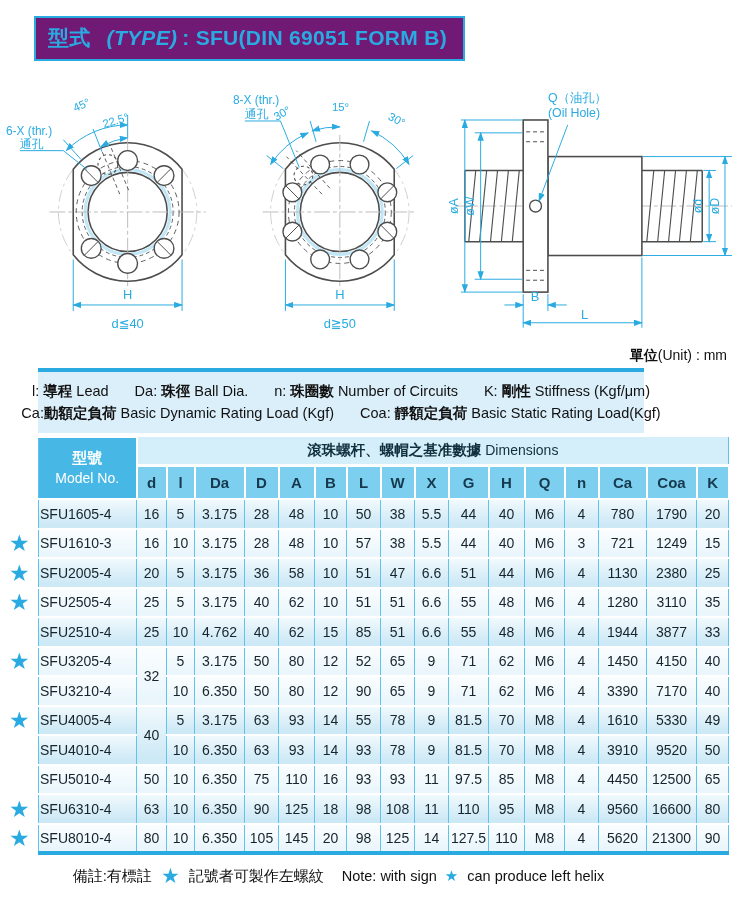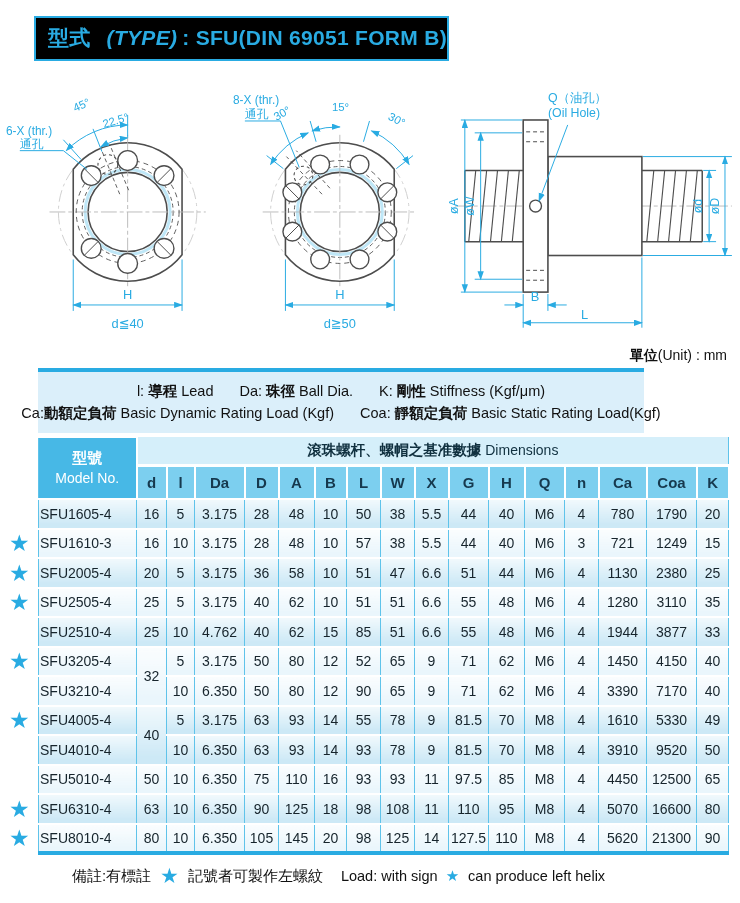--- a/index.html
+++ b/index.html
@@ -1,20 +1,20 @@
 <!DOCTYPE html>
 <html style="--accent: #29abe2; --line: #4d4d4d; --ghost: #cfcfcf; --halo: #bfe7f7; --header-bg: #47b8e6; --subheader-bg: #7ccfef; --span-bg: #d5effa; --legend-bg: #dbeffa; --grid: #5fc3ea; --row-blue: #cde9f6; --row-white: #eaf6fc; --subheader-text: #16394e;"><head>
 <meta charset="utf-8">
 <style>
   *{margin:0;padding:0;box-sizing:border-box}
   html,body{width:740px;height:903px}
   body{position:relative;background:#ffffff;font-family:"Liberation Sans",sans-serif;color:#1e2a30;overflow:hidden}
 
-  .title-box{position:absolute;left:34px;top:16px;border:2px solid var(--accent);background:#000000;
-    padding:6px 0 7px 12px;color:var(--accent);font-weight:bold;font-size:21px;white-space:nowrap;letter-spacing:.3px}
+  .title-box{position:absolute;left:34px;top:16px;border:2px solid var(--accent);background:#701a75;
+    padding:6px 16px 7px 12px;color:var(--accent);font-weight:bold;font-size:21px;white-space:nowrap;letter-spacing:.3px}
   .title-type{font-style:italic;margin:0 5px 0 16px}
 
   .diagrams{position:absolute;left:0;top:84px;width:740px;height:256px;display:flex;justify-content:space-between;padding:0 4px}
   svg text{font-family:"Liberation Sans",sans-serif}
 
   .unit-note{position:absolute;top:347px;right:13px;font-size:14px;color:#111}
   .unit-note b{font-weight:bold}
 
   .legend-box{position:absolute;left:38px;top:368px;width:606px;background:var(--legend-bg);
     border-top:4px solid var(--accent);padding:8px 0 9px;font-size:14.5px;color:#111}
@@ -248,20 +248,21 @@
 </div>
 
 <div class="unit-note">
   <b>單位</b><span>(Unit) : mm</span>
 </div>
 
 <div class="legend-box">
   <div class="legend-line" id="legend-line1">
       <span class="legend-item"><span>l: </span><b>導程</b><span> Lead</span></span>
       <span class="legend-item"><span>Da: </span><b>珠徑</b><span> Ball Dia.</span></span>
+      <span class="legend-item"><span>n: </span><b>珠圈數</b><span> Number of Circuits</span></span>
       <span class="legend-item"><span>K: </span><b>剛性</b><span> Stiffness (Kgf/μm)</span></span>
     </div>
   <div class="legend-line wide" id="legend-line2">
       <span class="legend-item"><span>Ca:</span><b>動額定負荷</b><span> Basic Dynamic Rating Load (Kgf)</span></span>
       <span class="legend-item"><span>Coa: </span><b>靜額定負荷</b><span> Basic Static Rating Load(Kgf)</span></span>
     </div>
 </div>
 
 <table class="spec-table" id="spec-table">
   <colgroup>
@@ -509,21 +510,21 @@
         <td>90</td>
         <td>125</td>
         <td>18</td>
         <td>98</td>
         <td>108</td>
         <td>11</td>
         <td>110</td>
         <td>95</td>
         <td>M8</td>
         <td>4</td>
-        <td>5070</td>
+        <td>9560</td>
         <td>16600</td>
         <td>80</td>
       </tr>
       <tr class="shade-white">
         <td>SFU8010-4</td>
         <td>80</td>
         <td>10</td>
         <td>6.350</td>
         <td>105</td>
         <td>145</td>
@@ -549,16 +550,16 @@
     <div class="row-star" style="top: 661.25px;">★</div>
     <div class="row-star" style="top: 720.25px;">★</div>
     <div class="row-star" style="top: 808.75px;">★</div>
     <div class="row-star" style="top: 838.25px;">★</div>
   </div>
 
 <div class="footer-note">
   <span>備註:有標註</span>
   <span class="star-big">★</span>
   <span>記號者可製作左螺紋</span>
-  <span class="en">Load: with sign</span>
+  <span class="en">Note: with sign</span>
   <span class="star-small">★</span>
   <span class="en" style="margin-left:1px">can produce left helix</span>
 </div>
 
 </body></html>

